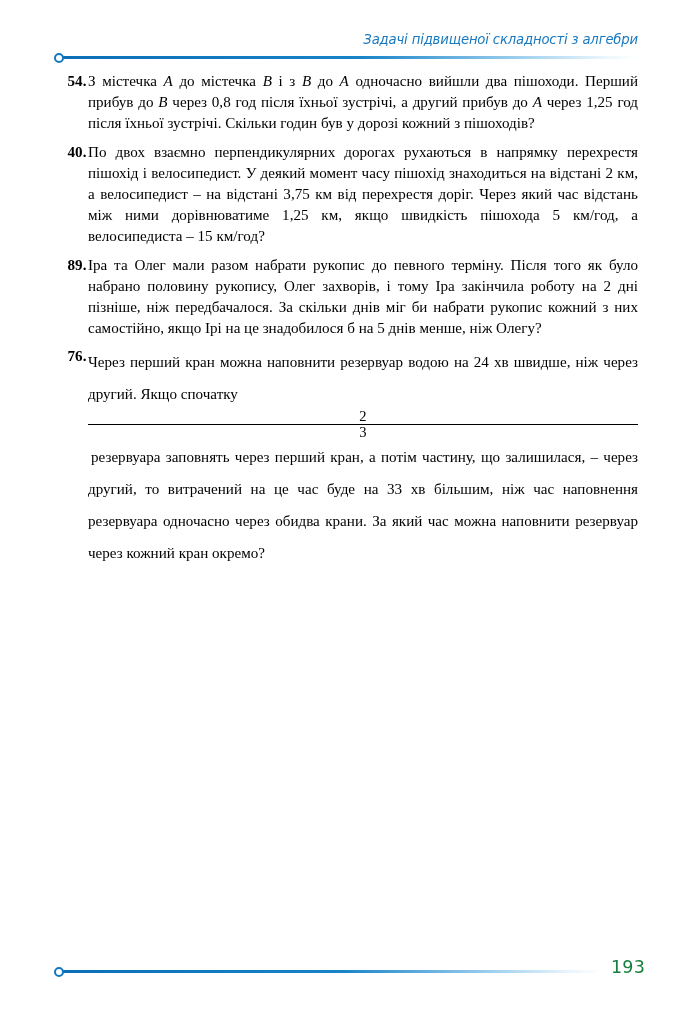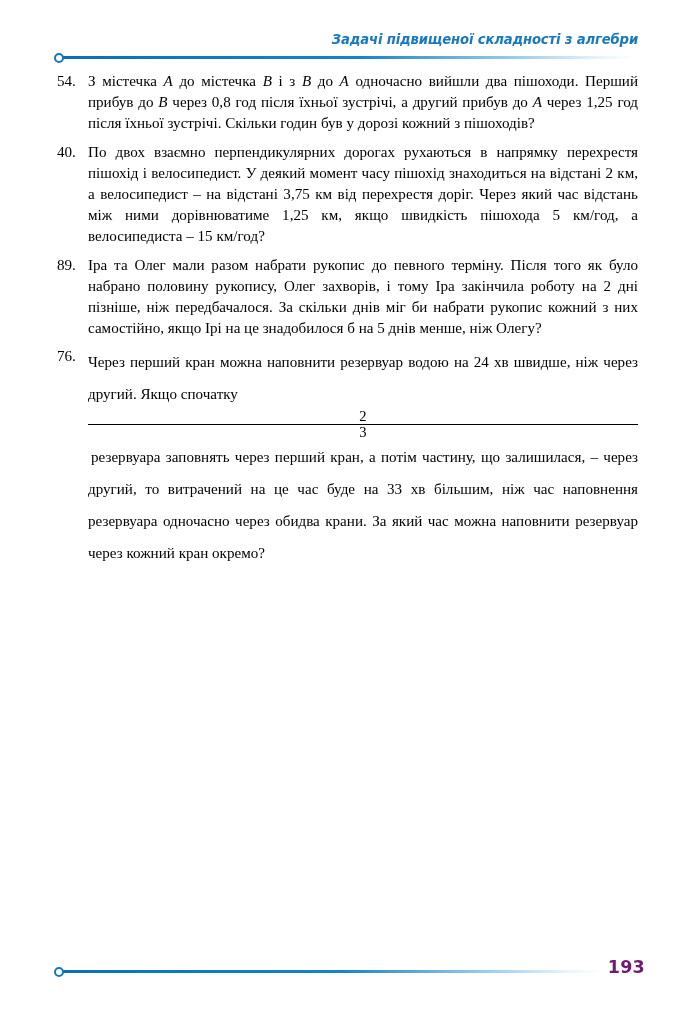--- a/index.html
+++ b/index.html
@@ -24,21 +24,21 @@
     top: 32px;
     width: 581px;
     height: 30px;
   }
   .running-head-title {
     position: absolute;
     right: 0;
     top: 0;
     font-family: "DejaVu Sans", "Liberation Sans", sans-serif;
     font-style: italic;
-    font-weight: bold;
+    font-weight: normal;
     font-size: 13.2px;
     letter-spacing: -0.15px;
     color: #1878c0;
     white-space: nowrap;
     text-align: center;
   }
   .rule {
     position: absolute;
     left: 0;
     width: 581px;
@@ -71,25 +71,25 @@
     margin-bottom: 7px;
     font-size: 15.1px;
     line-height: 21.2px;
     text-align: justify;
     text-justify: inter-word;
     hyphens: manual;
   }
   .problem:last-child { margin-bottom: 0; }
   .problem-num {
     position: absolute;
-    left: 0;
+    left: 8px;
     top: 0;
     width: 24px;
-    text-align: left;
-    font-weight: normal;
+    text-align: center;
+    font-weight: bold;
     font-size: 15.1px;
     line-height: 21.2px;
   }
   .problem-body > span { display: inline; }
   .problem-body i { font-style: italic; }
   .tall-line { line-height: 32px; }
 
   
   .frac {
     display: inline-block;
@@ -114,23 +114,23 @@
   }
   .footer .rule {
     top: 4px;
     width: 545px;
   }
   .page-number {
     position: absolute;
     right: 0;
     top: -9px;
     font-family: "DejaVu Sans", "Liberation Sans", sans-serif;
-    font-weight: bold;
+    font-weight: normal;
     font-size: 17.5px;
-    color: #701a75;
+    color: #15803d;
     letter-spacing: 0.2px;
   }
 </style>
 </head>
 <body>
 
 <div class="running-head">
   <div class="running-head-title">Задачі підвищеної складності з алгебри</div>
   <div class="rule">
     <span class="rule-dot"></span>

